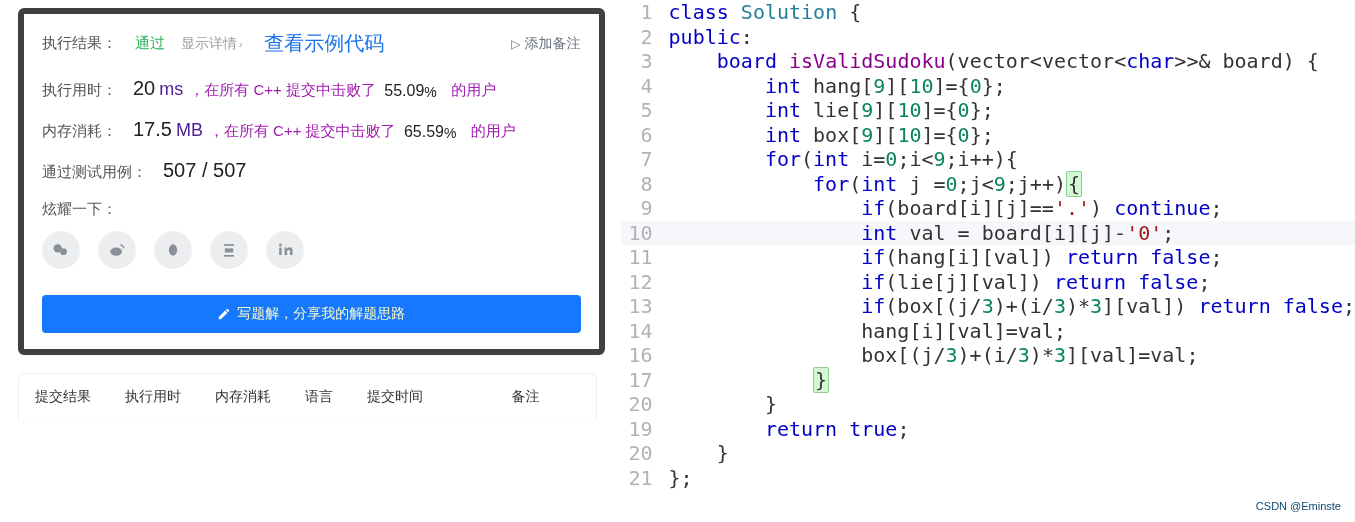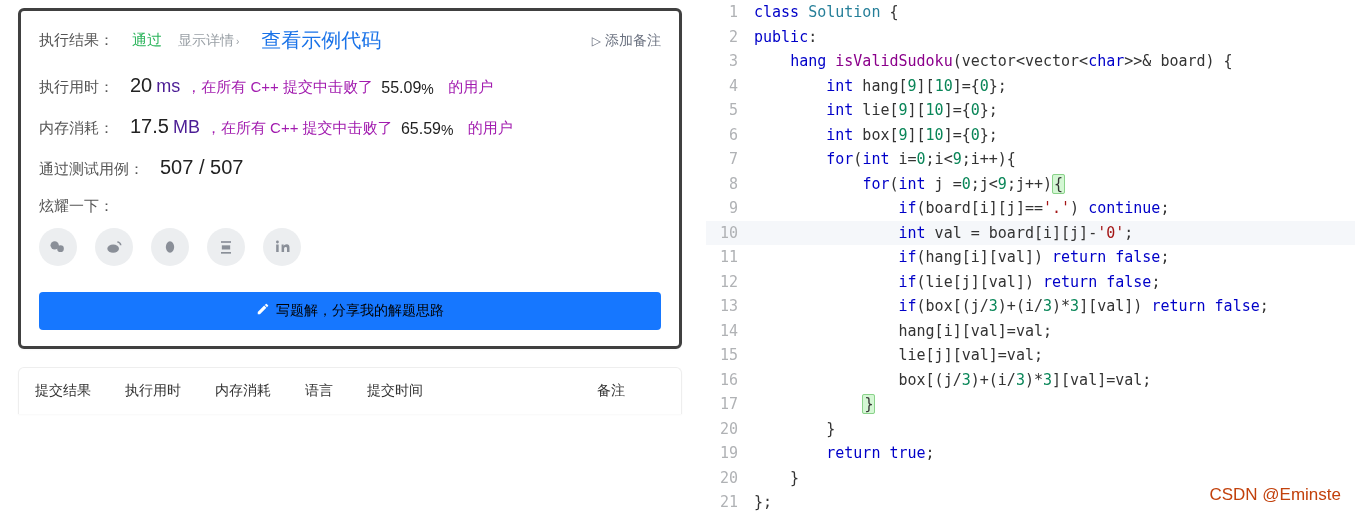--- a/index.html
+++ b/index.html
@@ -1,21 +1,21 @@
 <!DOCTYPE html>
 <html><head>
 <meta charset="utf-8">
 <style>
   * { box-sizing: border-box; margin: 0; padding: 0; }
   body { font-family: -apple-system, "Helvetica Neue", Arial, sans-serif; background: #fff; color: #333; font-size: 14px; }
   .container { display: flex; width: 1355px; height: 522px; }
   .left { width: 700px; padding: 8px 0 0 0; }
   .right { flex: 1; position: relative; padding-left: 6px; }
 
-  .panel { margin: 0 18px 18px 18px; border: 3px solid #404040; border-radius: 6px; padding: 16px 18px; box-shadow: 0 1px 2px rgba(0,0,0,.03); }
+  .panel { margin: 0 10px 18px 18px; border: 6px solid #404040; border-radius: 6px; padding: 16px 18px; box-shadow: 0 1px 2px rgba(0,0,0,.03); }
   .row1 { display: flex; align-items: center; margin-bottom: 20px; }
   .lbl { color: #555; margin-right: 18px; font-size: 15px; }
   .pass { color: #2db55d; font-weight: 500; margin-right: 16px; font-size: 15px; }
   .gray-link { color: #9aa0a6; margin-right: 22px; font-size: 14px; }
   .caret { font-size: 10px; margin-left: 2px; }
   .blue-link { color: #1a73e8; font-size: 20px; }
   .add-note { margin-left: auto; color: #6b7280; display: flex; align-items: center; font-size: 14px; }
   .play { font-size: 12px; margin-right: 4px; }
 
   .stat-row { display: flex; align-items: flex-end; margin-bottom: 18px; font-size: 15px; color: #555; }
@@ -24,40 +24,40 @@
   .stat-unit { color: #4c1d95; font-size: 18px; }
   .stat-txt { color: #a21caf; margin-left: 6px; }
   .pct { color: #222; font-size: 16px; font-weight: 500; }
   .pct-sm { color: #222; font-size: 14px; }
 
   .share-row { margin-bottom: 12px; color: #555; font-size: 15px; }
   .icons { display: flex; gap: 18px; margin-bottom: 26px; }
   .icon-c { width: 38px; height: 38px; border-radius: 50%; background: #eceef0; display: flex; align-items: center; justify-content: center; }
   .icon-c svg { width: 20px; height: 20px; fill: #8a8f98; }
 
-  .write-btn { width: 100%; background: #1677ff; color: #000000; border: none; border-radius: 4px; padding: 10px 0; font-size: 14px; display: flex; justify-content: center; gap: 6px; cursor: pointer; }
+  .write-btn { width: 100%; background: #1677ff; color: #fef9c3; border: none; border-radius: 4px; padding: 10px 0; font-size: 14px; display: flex; align-items: center; justify-content: center; gap: 6px; cursor: pointer; }
   .pencil { width: 14px; height: 14px; fill: #fff; }
 
   .table-head { margin: 15px 18px; border: 1px solid #eee; border-radius: 6px 6px 0 0; border-bottom: none; padding: 14px 16px; display: flex; color: #333; font-size: 14px; box-shadow: 0 1px 2px rgba(0,0,0,.03); }
   .th { margin-right: 34px; }
   .th-last { margin-left: auto; margin-right: 40px; }
 
   
-  .code { font-family: "Consolas", "Menlo", monospace; font-size: 15px; line-height: 24.5px; }
+  .code { font-family: "Consolas", "Menlo", monospace; font-size: 20px; line-height: 24.5px; }
   .gutter { display: inline-block; width: 48px; text-align: right; color: #b0b2b5; padding-right: 16px; }
   .ln { white-space: pre; }
   .hl { background: #f5f7fa; display: block; }
   .kw { color: #0000c8; }
   .kw2 { color: #0000c8; }
   .type { color: #267f99; }
   .fn { color: #8b008b; }
   .num { color: #098658; }
   .str { color: #a31515; }
   .brace-hl { background: #d4f7d4; border: 1px solid #8ad28a; border-radius: 2px; padding: 0 1px; }
-  .watermark { position: absolute; bottom: 17px; right: 14px; color: #c2410c; font-size: 17px; }
+  .watermark { position: absolute; bottom: 10px; right: 14px; color: #0c4a6e; font-size: 11px; }
 </style>
 </head>
 <body>
 
 <div class="container">
   <div class="left">
     <div class="panel">
       <div class="row1">
         <span class="lbl">执行结果：</span>
         <span class="pass">通过</span>
@@ -148,33 +148,32 @@
       <span class="th">语言</span>
       <span class="th">提交时间</span>
       <span class="th-last">备注</span>
     </div>
   </div>
 
   <div class="right">
     <div class="code" id="code-block">
         <div class="ln"><span class="gutter">1</span><span class="kw2">class</span> <span class="type">Solution</span> {</div>
         <div class="ln"><span class="gutter">2</span><span class="kw2">public</span>:</div>
-        <div class="ln"><span class="gutter">3</span>    <span class="kw">hang</span> <span class="fn">isValidSudoku</span>(vector&lt;vector&lt;<span class="kw">char</span>&gt;&gt;&amp; board) {</div>
+        <div class="ln"><span class="gutter">3</span>    <span class="kw">board</span> <span class="fn">isValidSudoku</span>(vector&lt;vector&lt;<span class="kw">char</span>&gt;&gt;&amp; board) {</div>
         <div class="ln"><span class="gutter">4</span>        <span class="kw">int</span> hang[<span class="num">9</span>][<span class="num">10</span>]={<span class="num">0</span>};</div>
         <div class="ln"><span class="gutter">5</span>        <span class="kw">int</span> lie[<span class="num">9</span>][<span class="num">10</span>]={<span class="num">0</span>};</div>
         <div class="ln"><span class="gutter">6</span>        <span class="kw">int</span> box[<span class="num">9</span>][<span class="num">10</span>]={<span class="num">0</span>};</div>
         <div class="ln"><span class="gutter">7</span>        <span class="kw2">for</span>(<span class="kw">int</span> i=<span class="num">0</span>;i&lt;<span class="num">9</span>;i++){</div>
         <div class="ln"><span class="gutter">8</span>            <span class="kw2">for</span>(<span class="kw">int</span> j =<span class="num">0</span>;j&lt;<span class="num">9</span>;j++)<span class="brace-hl">{</span></div>
         <div class="ln"><span class="gutter">9</span>                <span class="kw2">if</span>(board[i][j]==<span class="str">'.'</span>) <span class="kw2">continue</span>;</div>
         <div class="ln hl"><span class="gutter">10</span>                <span class="kw">int</span> val = board[i][j]-<span class="str">'0'</span>;</div>
         <div class="ln"><span class="gutter">11</span>                <span class="kw2">if</span>(hang[i][val]) <span class="kw2">return</span> <span class="kw">false</span>;</div>
         <div class="ln"><span class="gutter">12</span>                <span class="kw2">if</span>(lie[j][val]) <span class="kw2">return</span> <span class="kw">false</span>;</div>
         <div class="ln"><span class="gutter">13</span>                <span class="kw2">if</span>(box[(j/<span class="num">3</span>)+(i/<span class="num">3</span>)*<span class="num">3</span>][val]) <span class="kw2">return</span> <span class="kw">false</span>;</div>
         <div class="ln"><span class="gutter">14</span>                hang[i][val]=val;</div>
-        <div class="ln"><span class="gutter">15</span>                lie[j][val]=val;</div>
         <div class="ln"><span class="gutter">16</span>                box[(j/<span class="num">3</span>)+(i/<span class="num">3</span>)*<span class="num">3</span>][val]=val;</div>
         <div class="ln"><span class="gutter">17</span>            <span class="brace-hl">}</span></div>
         <div class="ln"><span class="gutter">20</span>        }</div>
         <div class="ln"><span class="gutter">19</span>        <span class="kw2">return</span> <span class="kw">true</span>;</div>
         <div class="ln"><span class="gutter">20</span>    }</div>
         <div class="ln"><span class="gutter">21</span>};</div>
       </div>
     <div class="watermark">CSDN @Eminste</div>
   </div>
 </div>

